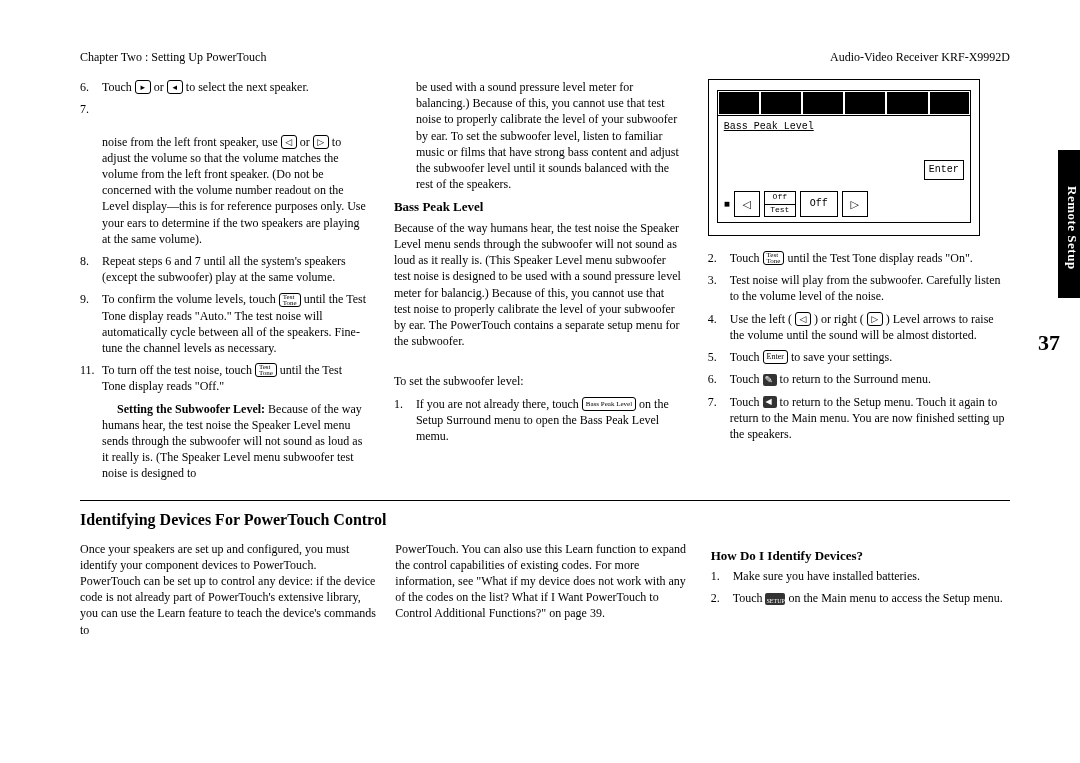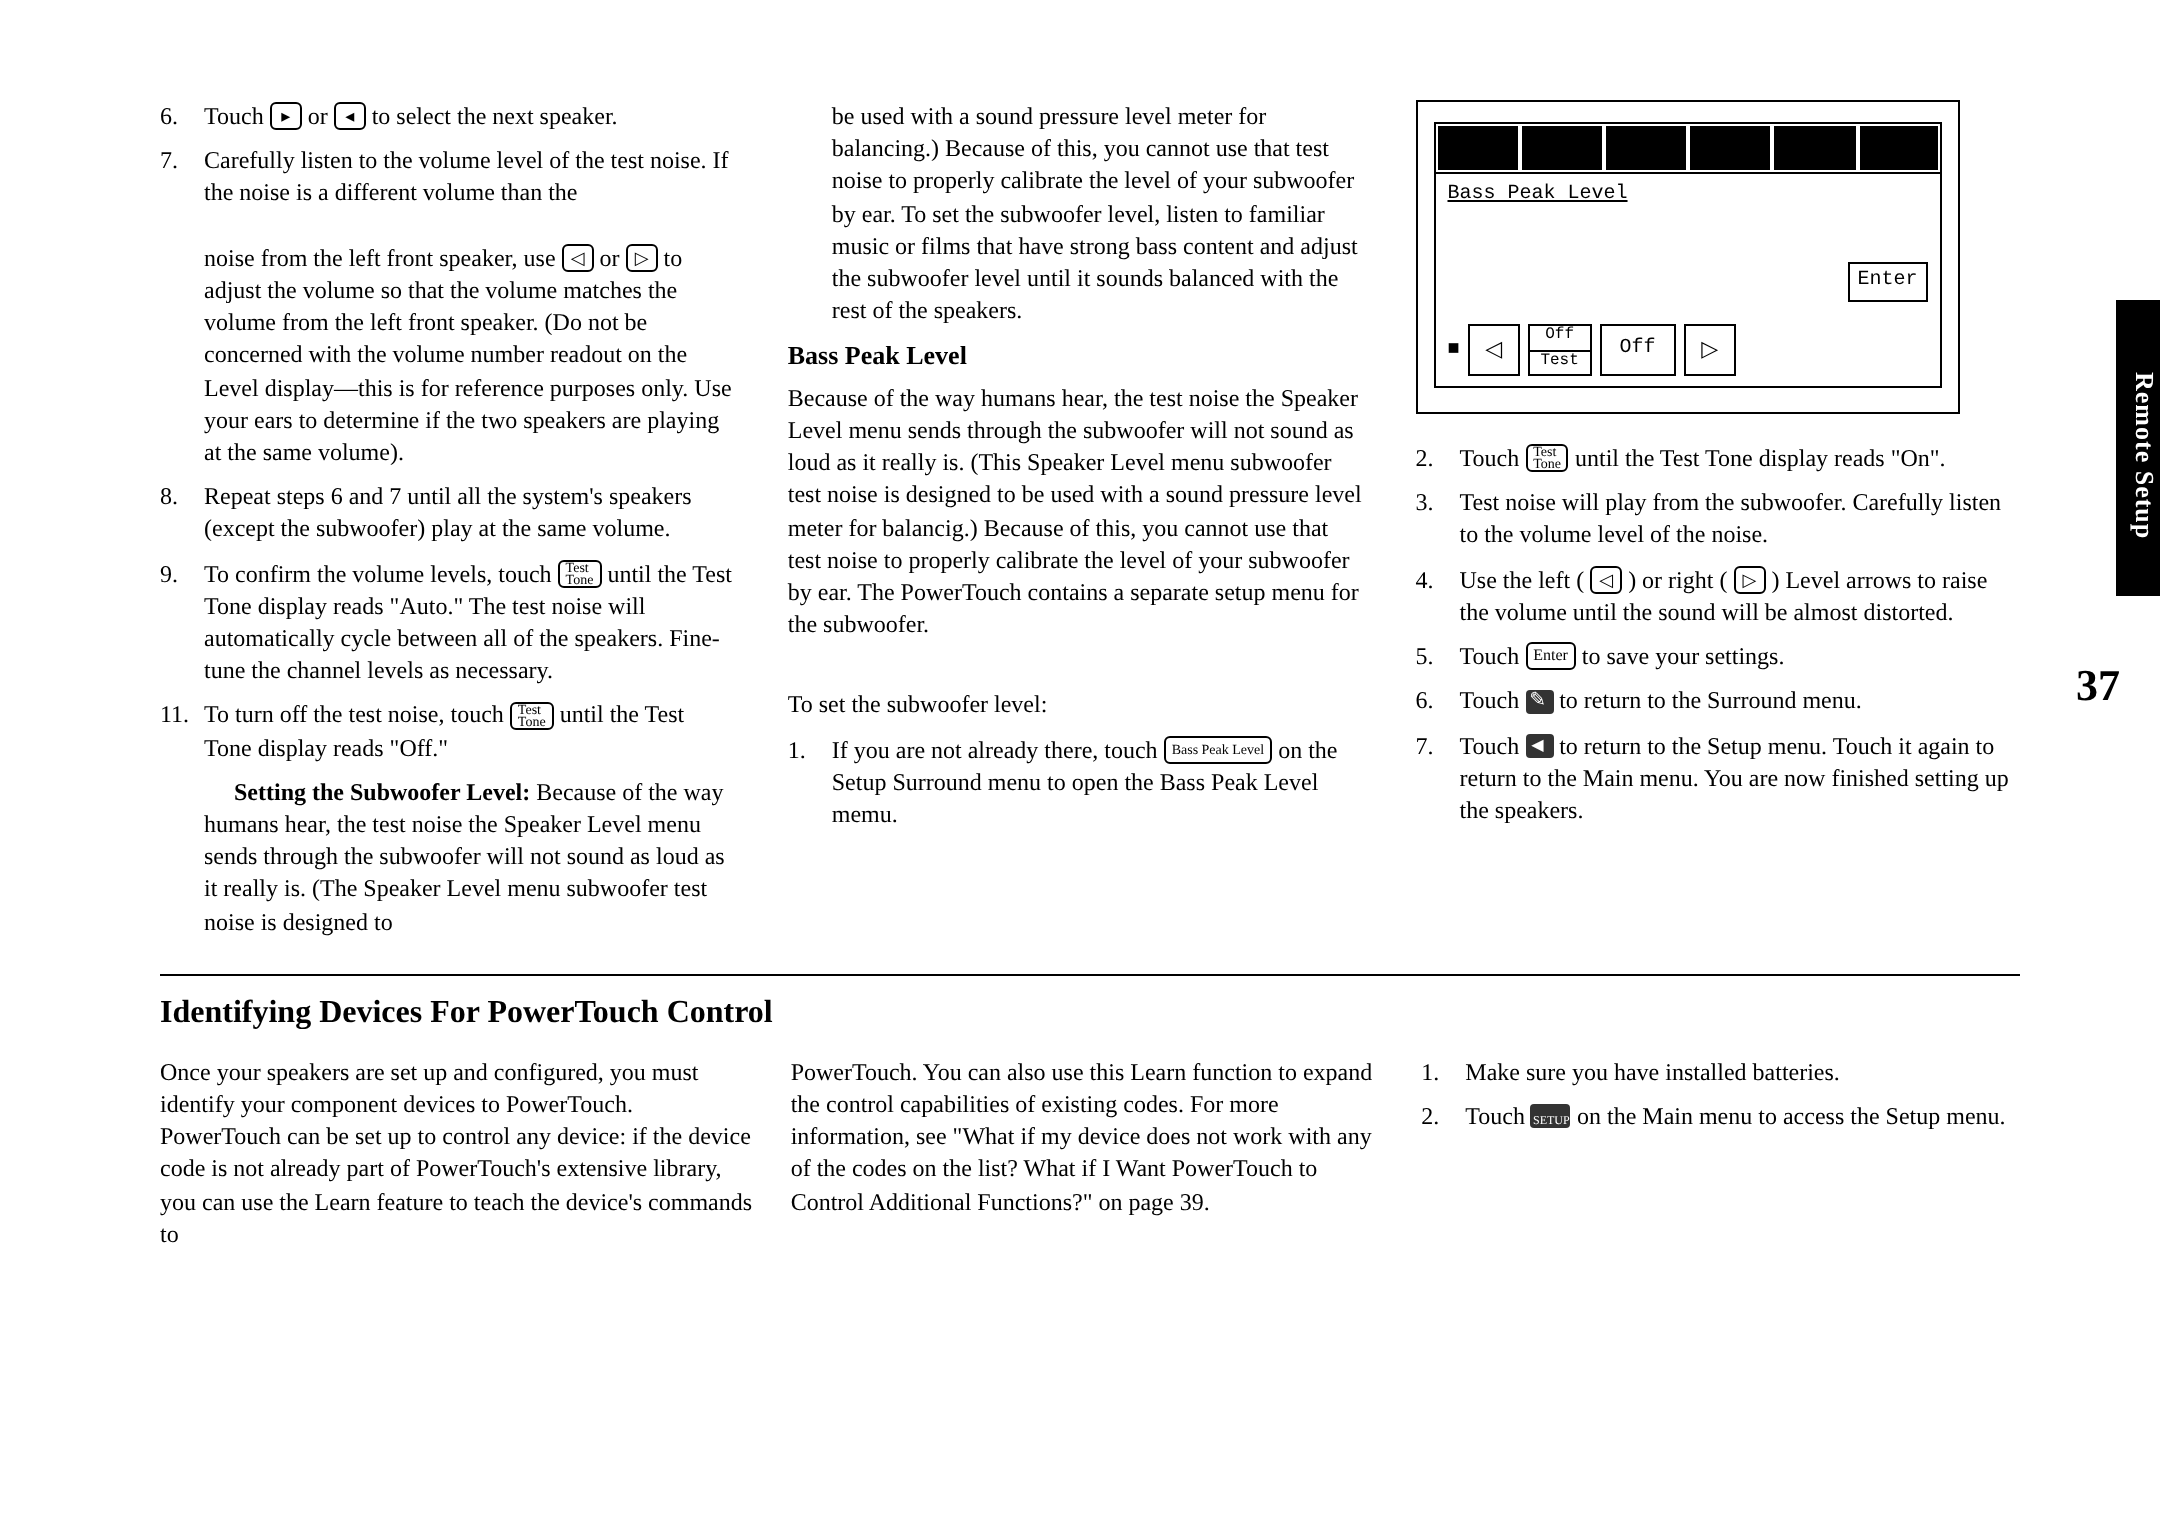--- a/index.html
+++ b/index.html
@@ -218,39 +218,43 @@
   .bold { font-weight: bold; margin-left: 15px; }
 </style>
 </head>
 <body>
 
 <div class="side-tab">Remote Setup</div>
 <div class="page-num">37</div>
 
 <div class="page">
 
+  <div class="header-row">
+    <span>Chapter Two : Setting Up PowerTouch</span>
+    <span>Audio-Video Receiver KRF-X9992D</span>
+  </div>
 
   <div class="main-area">
 
     <div class="col">
       <ol class="steps">
         <li>
             <span class="num">6.</span>
             <span class="txt">
           <span>Touch </span>
           <span class="icon-box sq">▸</span>
           <span> or </span>
           <span class="icon-box sq">◂</span>
           <span> to select the next speaker.</span>
         </span>
           </li>
         <li>
             <span class="num">7.</span>
             <span class="txt">
-          <span>Carefully listen to the volume level of the test noise. If the noise is a different volume than the</span><br><br>
+          <br><br>
           <span>noise from the left front speaker, use </span>
           <span class="icon-box sq">◁</span>
           <span> or </span>
           <span class="icon-box sq">▷</span>
           <span> to adjust the volume so that the volume matches the volume from the left front speaker. (Do not be concerned with the volume number readout on the Level display—this is for reference purposes only. Use your ears to determine if the two speakers are playing at the same volume).</span>
         </span>
           </li>
         <li>
             <span class="num">8.</span>
             <span class="txt">Repeat steps 6 and 7 until all the system's speakers (except the subwoofer) play at the same volume.</span>
@@ -375,20 +379,21 @@
     </div>
   </div>
 
   <hr class="rule">
   <div class="section-title">Identifying Devices For PowerTouch Control</div>
 
   <div class="lower-area">
     <div class="col">Once your speakers are set up and configured, you must identify your component devices to PowerTouch. PowerTouch can be set up to control any device: if the device code is not already part of PowerTouch's extensive library, you can use the Learn feature to teach the device's commands to</div>
     <div class="col">PowerTouch. You can also use this Learn function to expand the control capabilities of existing codes. For more information, see "What if my device does not work with any of the codes on the list? What if I Want PowerTouch to Control Additional Functions?" on page 39.</div>
     <div class="col">
+      <div class="subhead">How Do I Identify Devices?</div>
       <ol class="steps">
         <li>
             <span class="num">1.</span>
             <span class="txt">Make sure you have installed batteries.</span>
           </li>
         <li>
             <span class="num">2.</span>
             <span class="txt">
           <span>Touch </span>
           <span class="icon-darkbtn" style="width:20px;"><span style="color:#fff;font-size:6px;position:relative;top:-2px;left:1px;">SETUP</span></span>

